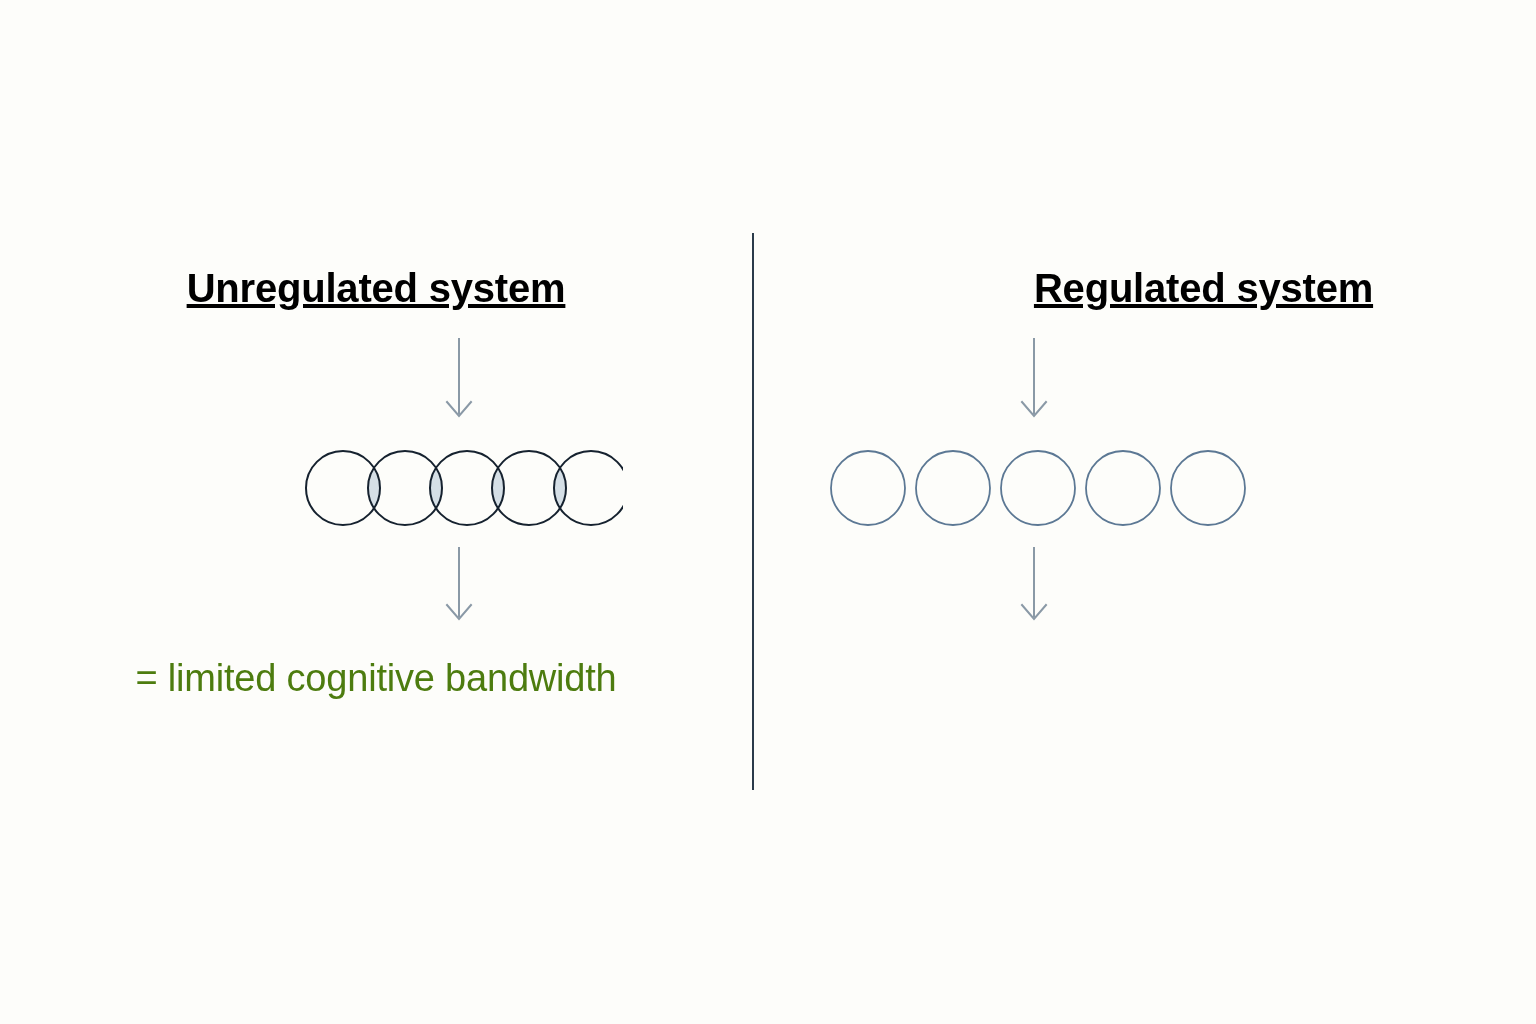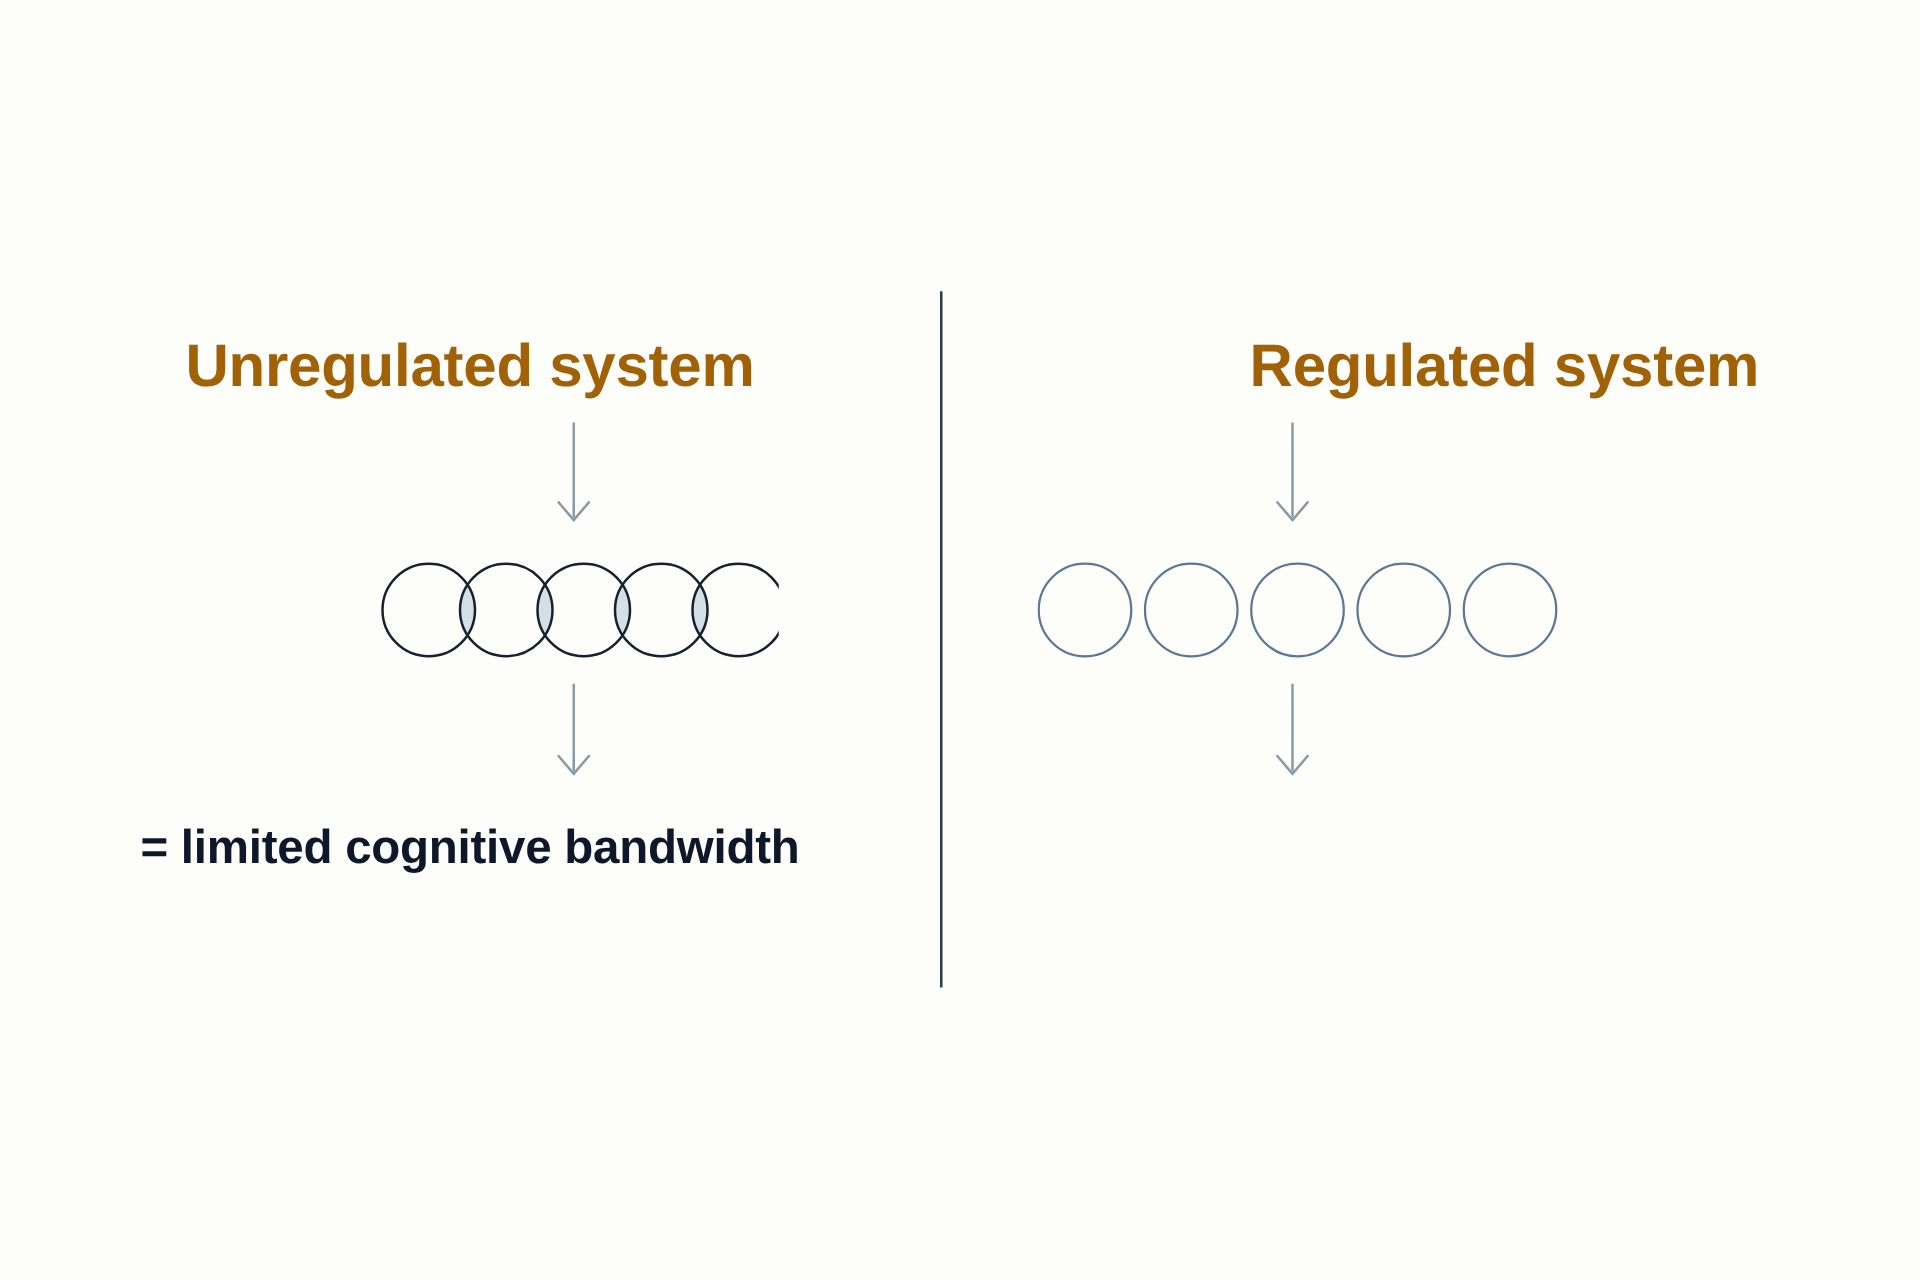--- a/index.html
+++ b/index.html
@@ -40,25 +40,26 @@
   }
   .panel-left  { left: 0px;   width: 752px; }
   .panel-right { left: 742px; width: 894px; padding-left: 29px; }
 
   
   .panel-title {
     position: absolute;
     left: 0;
     right: 0;
     text-align: center;
-    font-size: 48px;
+    font-size: 40px;
     font-weight: 700;
     letter-spacing: -0.2px;
-    color: #a16207;
+    color: #000000;
     white-space: nowrap;
+    text-decoration: underline;
   }
   .panel-left .panel-title  { top: 266px; }
   .panel-right .panel-title { top: 266px; }
 
   
   .arrow-wrap {
     position: absolute;
     width: 40px;
     height: 90px;
     margin-left: -20px;
@@ -78,24 +79,24 @@
   .panel-right .circles { left: 88px;  top: 443px; }
   .circles svg { display: block; }
 
   
   .caption {
     position: absolute;
     left: 0;
     right: 0;
     text-align: center;
     font-size: 38px;
-    font-weight: 700;
+    font-weight: 400;
     line-height: 57px;
     letter-spacing: -0.2px;
-    color: #0f172a;
+    color: #4d7c0f;
   }
   .panel-left  .caption { top: 650px; }
   .panel-right .caption { top: 650px; }
 </style>
 </head>
 <body>
 
 <div id="stage">
 
   <div class="divider"></div>

